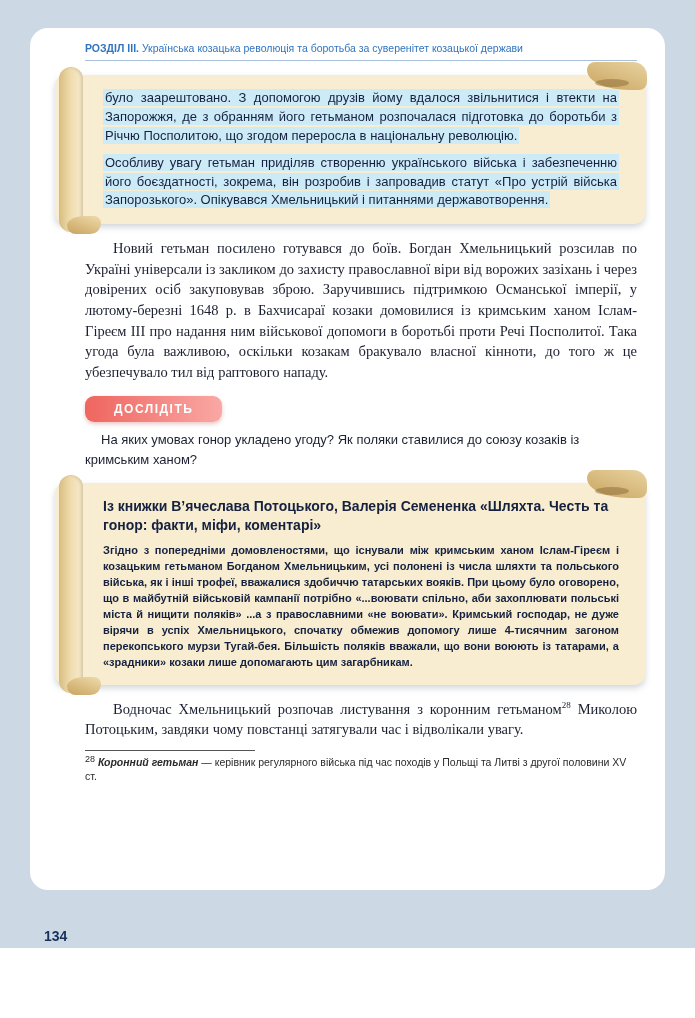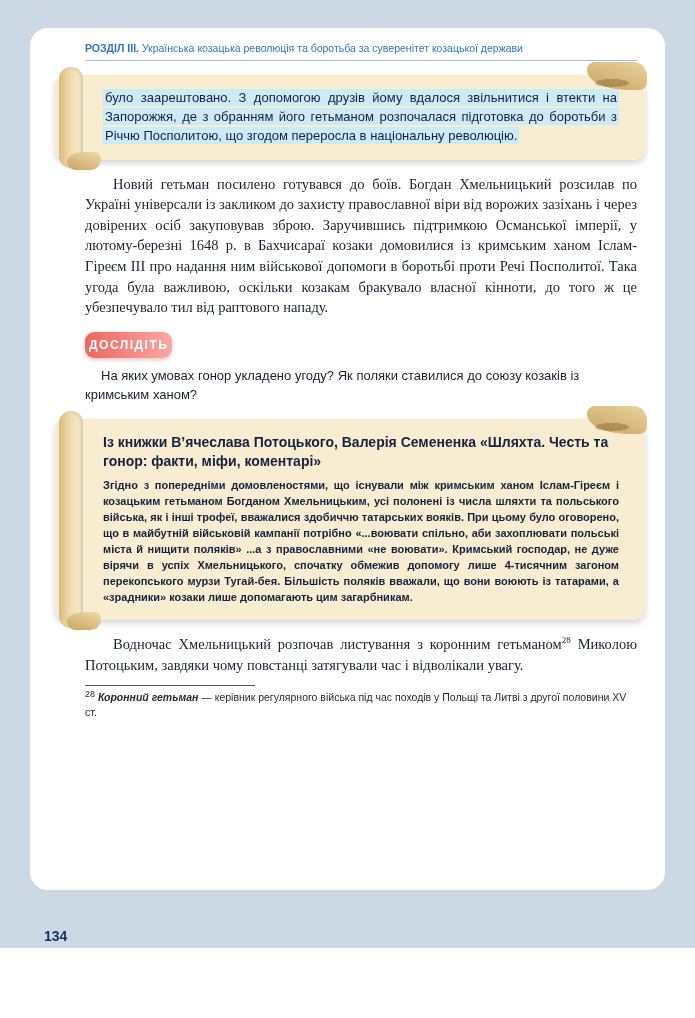--- a/index.html
+++ b/index.html
@@ -38,21 +38,21 @@
   .scroll-body{position:relative;margin:0;font-size:11px;line-height:1.45;font-weight:600;
           color:#15213f;text-align:justify;}
 
   
   .body-par{margin:14px 28px 0 55px;font-family:"Liberation Serif",serif;font-size:14.5px;
           line-height:1.42;color:#1c2030;text-align:justify;}
   .indent{text-indent:28px;}
   sup{font-size:9px;line-height:0;}
 
   
-  .badge{display:inline-block;margin:14px 0 0 55px;padding:6px 4px;border-radius:9px;
+  .badge{display:inline-block;margin:14px 0 0 55px;padding:6px 29px;border-radius:9px;
           background:linear-gradient(90deg,#ef655f 0%,#f9a8a4 100%);color:#ffffff;
           font-size:12px;font-weight:bold;letter-spacing:1.5px;
           box-shadow:0 2px 4px rgba(190,90,90,.35);}
   .question{margin:8px 28px 0 55px;font-size:13px;line-height:1.5;color:#1c2030;
           text-indent:16px;}
 
   
   .footnote{margin:10px 28px 0 55px;}
   .fn-rule{width:170px;height:1px;background:#555;margin-bottom:4px;}
   .fn-text{margin:0;font-size:10.5px;line-height:1.4;color:#2a2a2a;}
@@ -72,20 +72,21 @@
       <span class="chapter">РОЗДІЛ III.</span><span> Українська козацька революція та боротьба за суверенітет козацької держави</span>
     </div>
     <div class="header-rule"></div>
 
     <section class="scroll">
       <div class="scroll-roll"></div>
       <div class="scroll-curl-tr"></div>
       <div class="scroll-curl-bl"></div>
       <div class="scroll-text">
         <p><span class="hl">було заарештовано. З допомогою друзів йому вдалося звільнитися і втекти на Запорожжя, де з обранням його гетьманом розпочалася підготовка до боротьби з Річчю Посполитою, що згодом переросла в національну революцію.</span></p>
+        <p><span class="hl">Особливу увагу гетьман приділяв створенню українського війська і забезпеченню його боєздатності, зокрема, він розробив і запровадив статут «Про устрій війська Запорозького». Опікувався Хмельницький і питаннями державотворення.</span></p>
       </div>
     </section>
 
     <p class="body-par indent">Новий гетьман посилено готувався до боїв. Богдан Хмельницький розсилав по Україні універсали із закликом до захисту православної віри від ворожих зазіхань і через довірених осіб закуповував зброю. Заручившись підтримкою Османської імперії, у лютому-березні 1648 р. в Бахчисараї козаки домовилися із кримським ханом Іслам-Гіреєм III про надання ним військової допомоги в боротьбі проти Речі Посполитої. Така угода була важливою, оскільки козакам бракувало власної кінноти, до того ж це убезпечувало тил від раптового нападу.</p>
 
     <div>
       <div class="badge">ДОСЛІДІТЬ</div>
       <p class="question">На яких умовах гонор укладено угоду? Як поляки ставилися до союзу козаків із кримським ханом?</p>
     </div>
 

